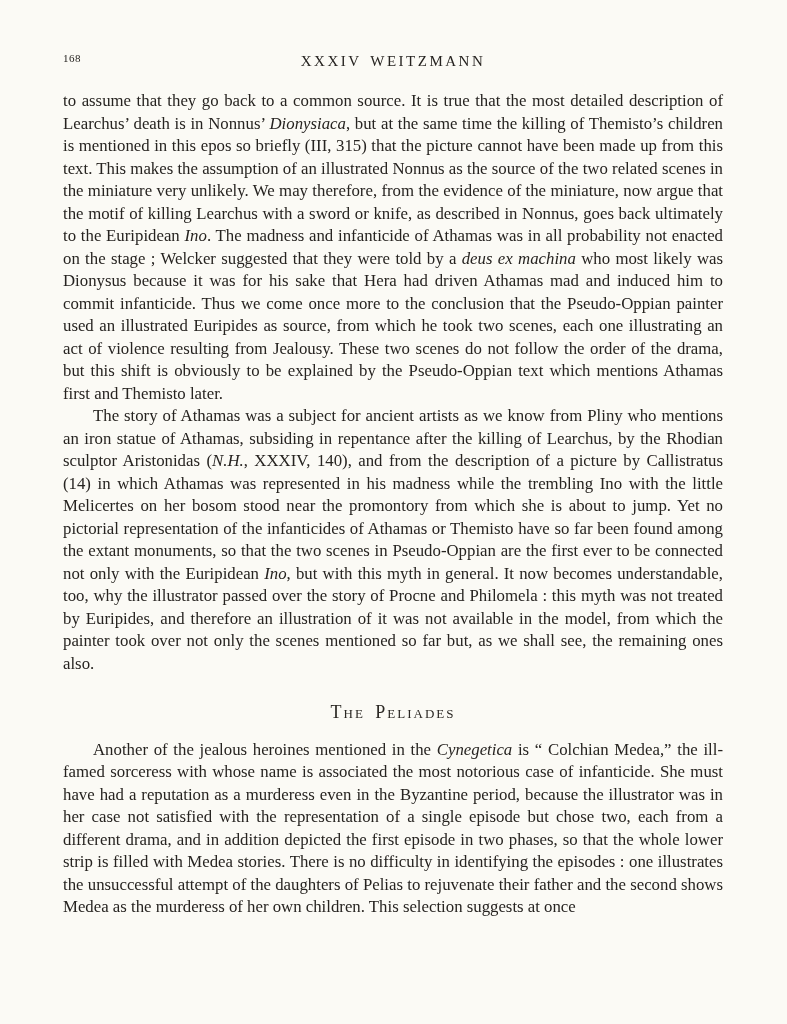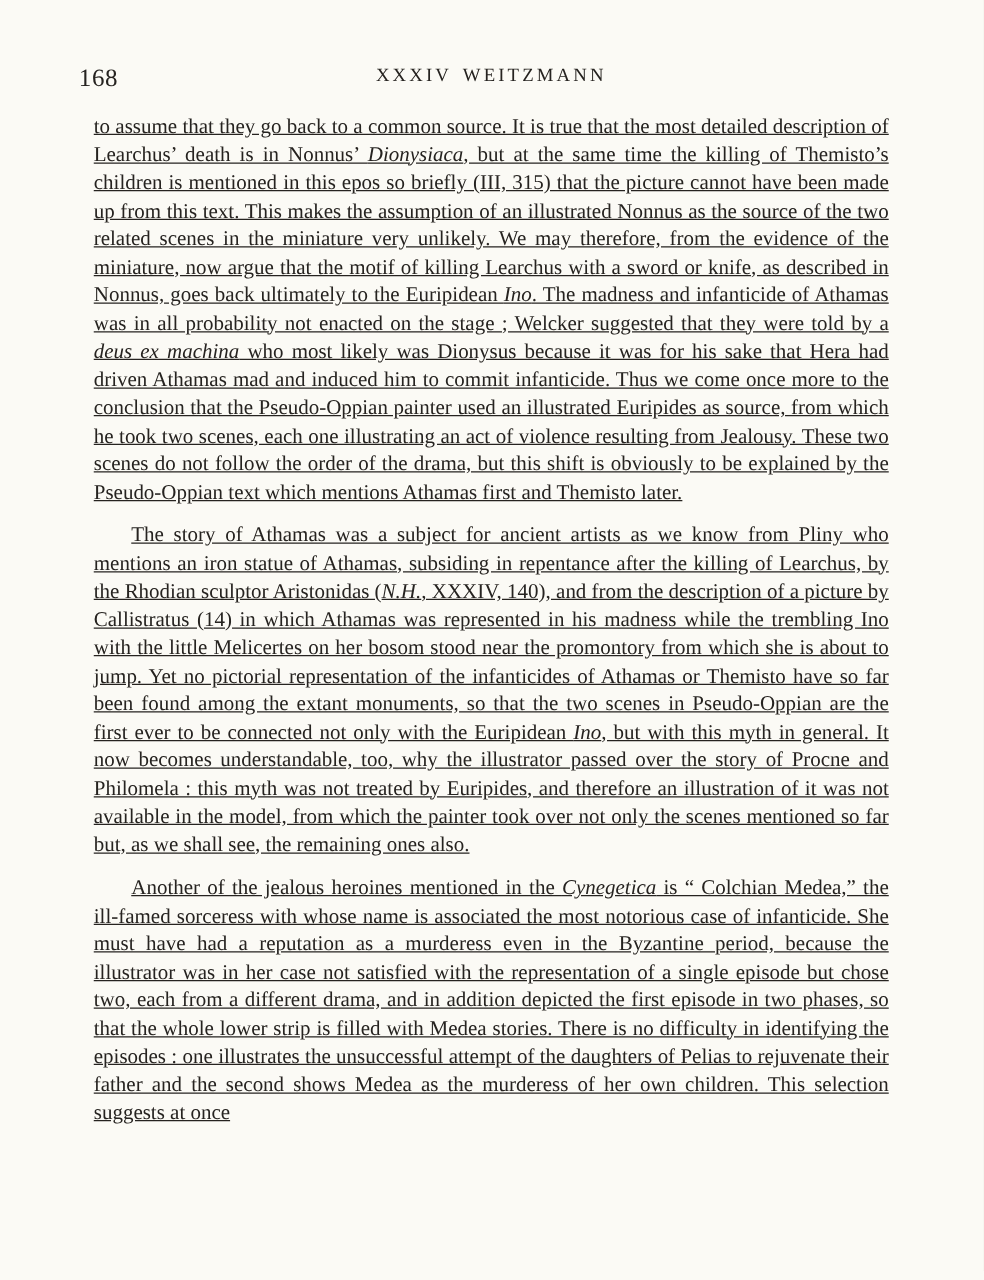--- a/index.html
+++ b/index.html
@@ -22,36 +22,35 @@
   .running-header {
     position: relative;
     height: 22px;
     text-align: center;
     margin-bottom: 16px;
   }
   .page-number {
     position: absolute;
     left: 0;
     top: 0;
-    font-size: 20px;
+    font-size: 11px;
     letter-spacing: 0.5px;
   }
   .running-head {
     font-size: 15px;
     letter-spacing: 2.5px;
     word-spacing: 3px;
   }
   .body-text {
     font-size: 16.8px;
     line-height: 22.5px;
     text-align: justify;
   }
   .para {
-    margin: 12px;
-    text-decoration: underline;
+    margin: 0;
   }
   .para.indent {
     text-indent: 30px;
   }
   .section-heading {
     text-align: center;
     font-variant: small-caps;
     font-weight: normal;
     font-size: 18px;
     letter-spacing: 2px;
@@ -68,15 +67,16 @@
 
 <div class="page">
   <div class="running-header">
     <span class="page-number">168</span>
     <span class="running-head">XXXIV WEITZMANN</span>
   </div>
 
   <div class="body-text">
     <p class="para no-indent"><span>to assume that they go back to a common source.  It is true that the most detailed description of Learchus’ death is in Nonnus’ </span><em>Dionysiaca</em><span>, but at the same time the killing of Themisto’s children is mentioned in this epos so briefly (III, 315) that the picture cannot have been made up from this text.  This makes the assumption of an illustrated Nonnus as the source of the two related scenes in the miniature very unlikely.  We may therefore, from the evidence of the miniature, now argue that the motif of killing Learchus with a sword or knife, as described in Nonnus, goes back ultimately to the Euripidean </span><em>Ino</em><span>.  The madness and infanticide of Athamas was in all probability not enacted on the stage ; Welcker suggested that they were told by a </span><em>deus ex machina</em><span> who most likely was Dionysus because it was for his sake that Hera had driven Athamas mad and induced him to commit infanticide.  Thus we come once more to the conclusion that the Pseudo-Oppian painter used an illustrated Euripides as source, from which he took two scenes, each one illustrating an act of violence resulting from Jealousy.  These two scenes do not follow the order of the drama, but this shift is obviously to be explained by the Pseudo-Oppian text which mentions Athamas first and Themisto later.</span></p>
     <p class="para indent"><span>The story of Athamas was a subject for ancient artists as we know from Pliny who mentions an iron statue of Athamas, subsiding in repentance after the killing of Learchus, by the Rhodian sculptor Aristonidas (</span><em>N.H.</em><span>, XXXIV, 140), and from the description of a picture by Callistratus (14) in which Athamas was represented in his madness while the trembling Ino with the little Melicertes on her bosom stood near the promontory from which she is about to jump.  Yet no pictorial representation of the infanticides of Athamas or Themisto have so far been found among the extant monuments, so that the two scenes in Pseudo-Oppian are the first ever to be connected not only with the Euripidean </span><em>Ino</em><span>, but with this myth in general.  It now becomes understandable, too, why the illustrator passed over the story of Procne and Philomela : this myth was not treated by Euripides, and therefore an illustration of it was not available in the model, from which the painter took over not only the scenes mentioned so far but, as we shall see, the remaining ones also.</span></p>
+    <h2 class="section-heading">The Peliades</h2>
     <p class="para indent"><span>Another of the jealous heroines mentioned in the </span><em>Cynegetica</em><span> is “ Colchian Medea,” the ill-famed sorceress with whose name is associated the most notorious case of infanticide.  She must have had a reputation as a murderess even in the Byzantine period, because the illustrator was in her case not satisfied with the representation of a single episode but chose two, each from a different drama, and in addition depicted the first episode in two phases, so that the whole lower strip is filled with Medea stories.  There is no difficulty in identifying the episodes : one illustrates the unsuccessful attempt of the daughters of Pelias to rejuvenate their father and the second shows Medea as the murderess of her own children.  This selection suggests at once</span></p>
   </div>
 </div>
 
 </body></html>

